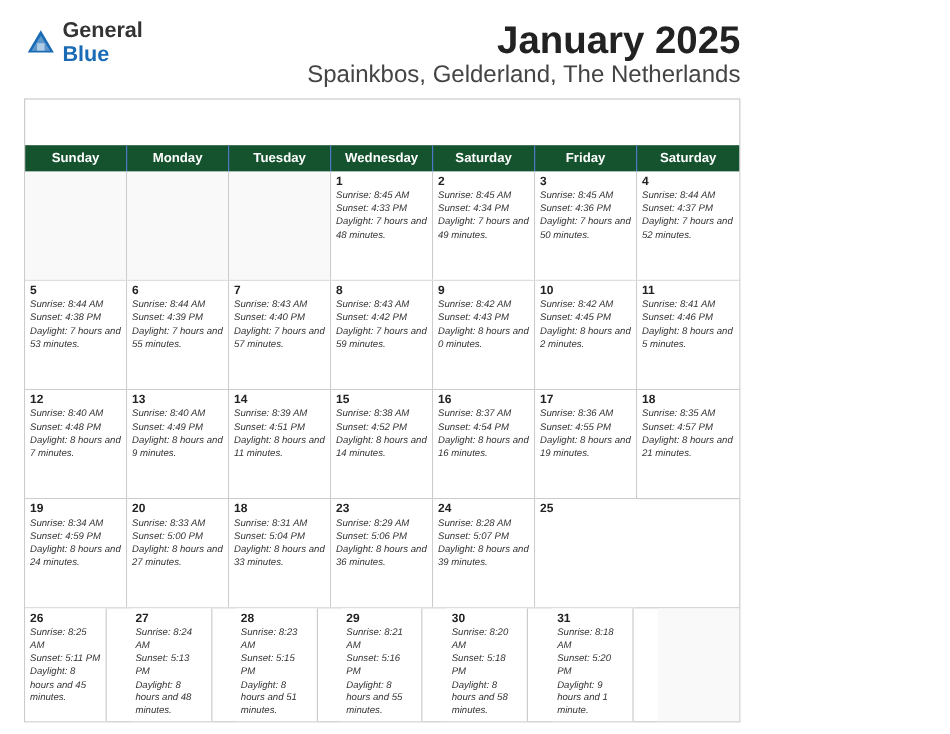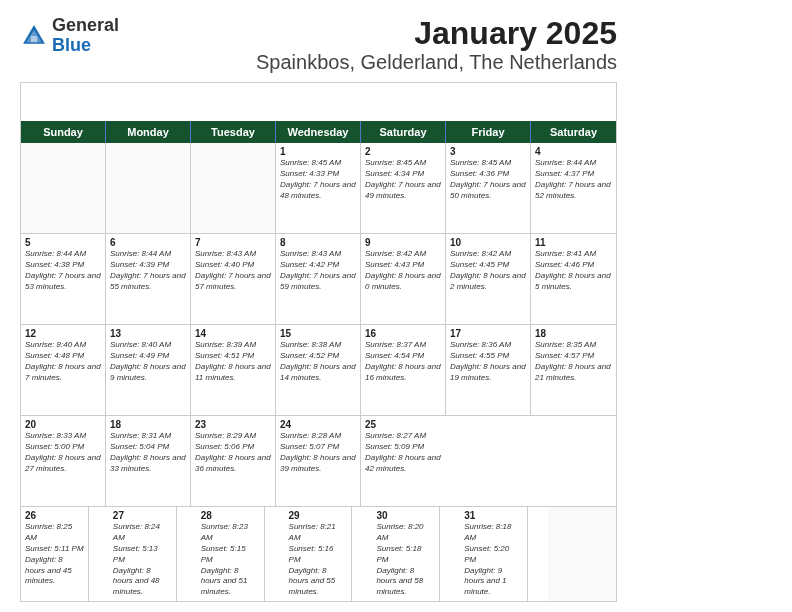--- a/index.html
+++ b/index.html
@@ -220,38 +220,41 @@
             <span class="day-num">17</span>
             <div class="cell-text">Sunrise: 8:36 AM<br>Sunset: 4:55 PM<br>Daylight: 8 hours and 19 minutes.</div>
           </div>
           <div class="cal-cell">
             <span class="day-num">18</span>
             <div class="cell-text">Sunrise: 8:35 AM<br>Sunset: 4:57 PM<br>Daylight: 8 hours and 21 minutes.</div>
           </div>
         </div>
         <div class="cal-row">
           <div class="cal-cell">
+            <span class="day-num">19</span>
+            <div class="cell-text">Sunrise: 8:34 AM<br>Sunset: 4:59 PM<br>Daylight: 8 hours and 24 minutes.</div>
+          </div>
+          <div class="cal-cell">
             <span class="day-num">20</span>
             <div class="cell-text">Sunrise: 8:33 AM<br>Sunset: 5:00 PM<br>Daylight: 8 hours and 27 minutes.</div>
           </div>
           <div class="cal-cell">
             <span class="day-num">18</span>
             <div class="cell-text">Sunrise: 8:31 AM<br>Sunset: 5:04 PM<br>Daylight: 8 hours and 33 minutes.</div>
           </div>
           <div class="cal-cell">
             <span class="day-num">23</span>
             <div class="cell-text">Sunrise: 8:29 AM<br>Sunset: 5:06 PM<br>Daylight: 8 hours and 36 minutes.</div>
           </div>
           <div class="cal-cell">
             <span class="day-num">24</span>
             <div class="cell-text">Sunrise: 8:28 AM<br>Sunset: 5:07 PM<br>Daylight: 8 hours and 39 minutes.</div>
           </div>
           <div class="cal-cell">
             <span class="day-num">25</span>
-            <div class="cell-text">Sunrise: 8:27 AM<br>Sunset: 5:09 PM<br>Daylight: 8 hours and 42 minutes.</div>
           </div>
         </div>
         <div class="cal-row">
           <div class="cal-cell">
             <span class="day-num">26</span>
             <div class="cell-text">Sunrise: 8:25 AM<br>Sunset: 5:11 PM<br>Daylight: 8 hours and 45 minutes.</div>
           </div>
           <div class="cal-cell">
             <span class="day-num">27</span>
             <div class="cell-text">Sunrise: 8:24 AM<br>Sunset: 5:13 PM<br>Daylight: 8 hours and 48 minutes.</div>

